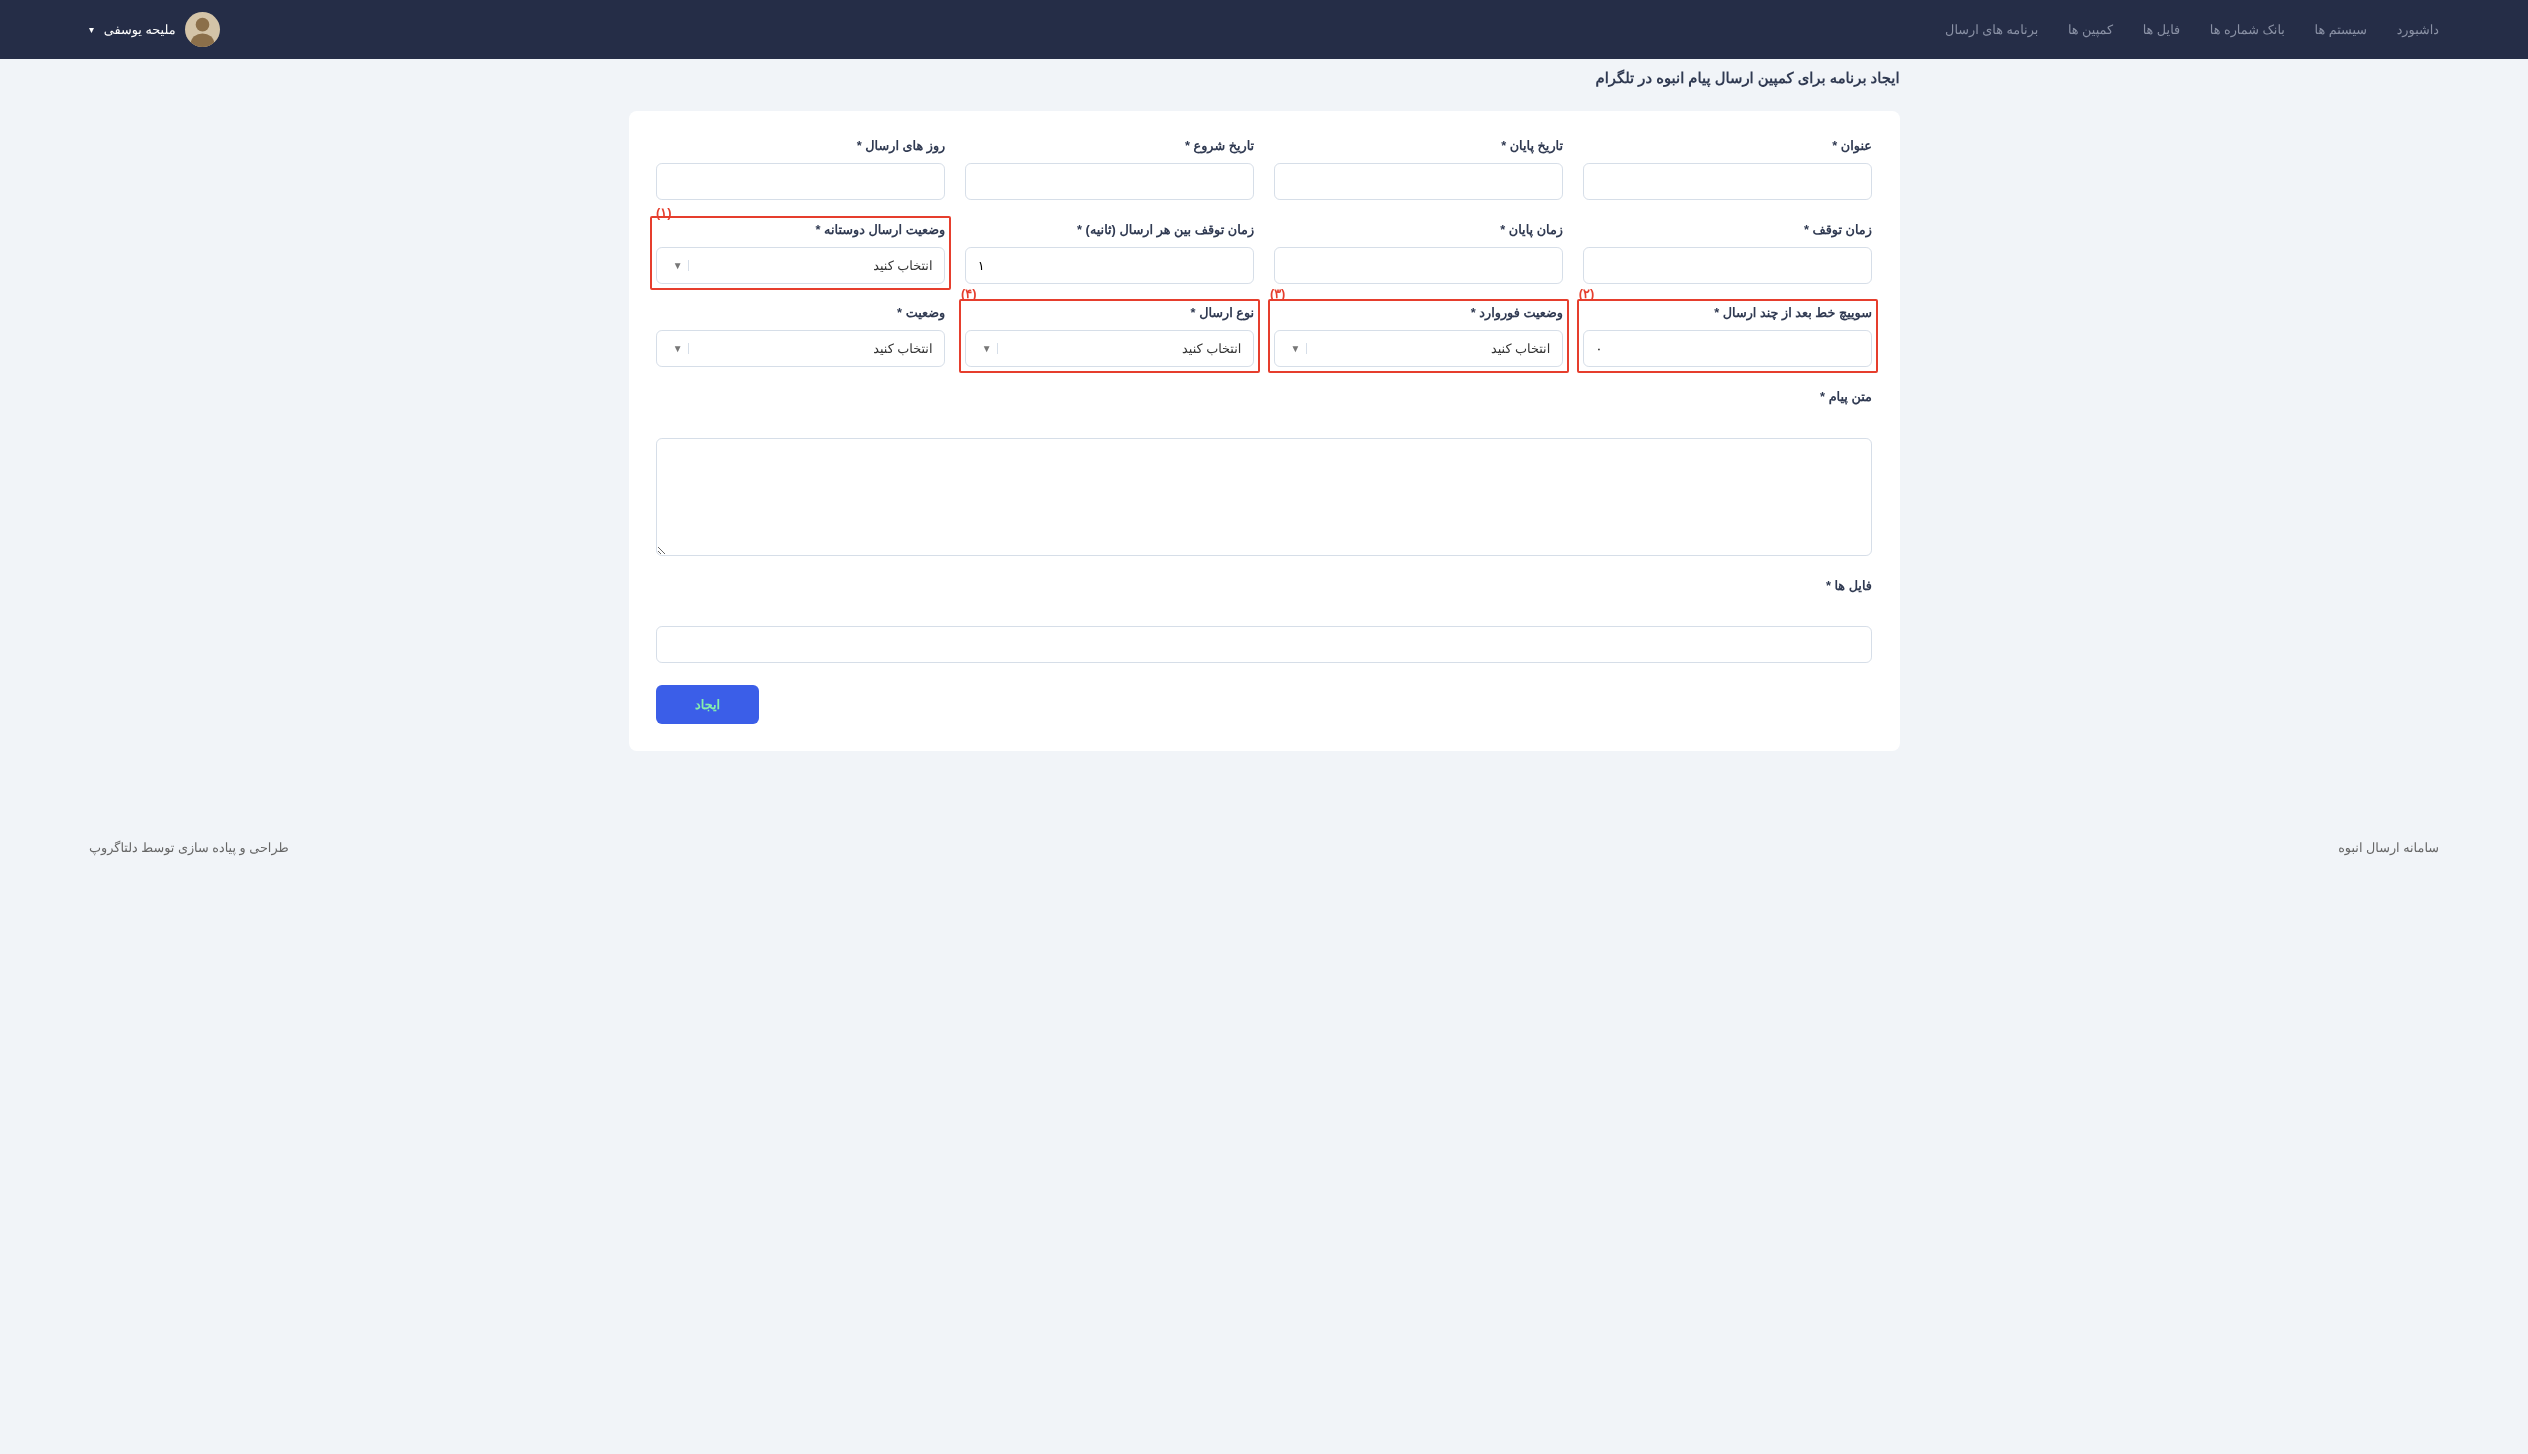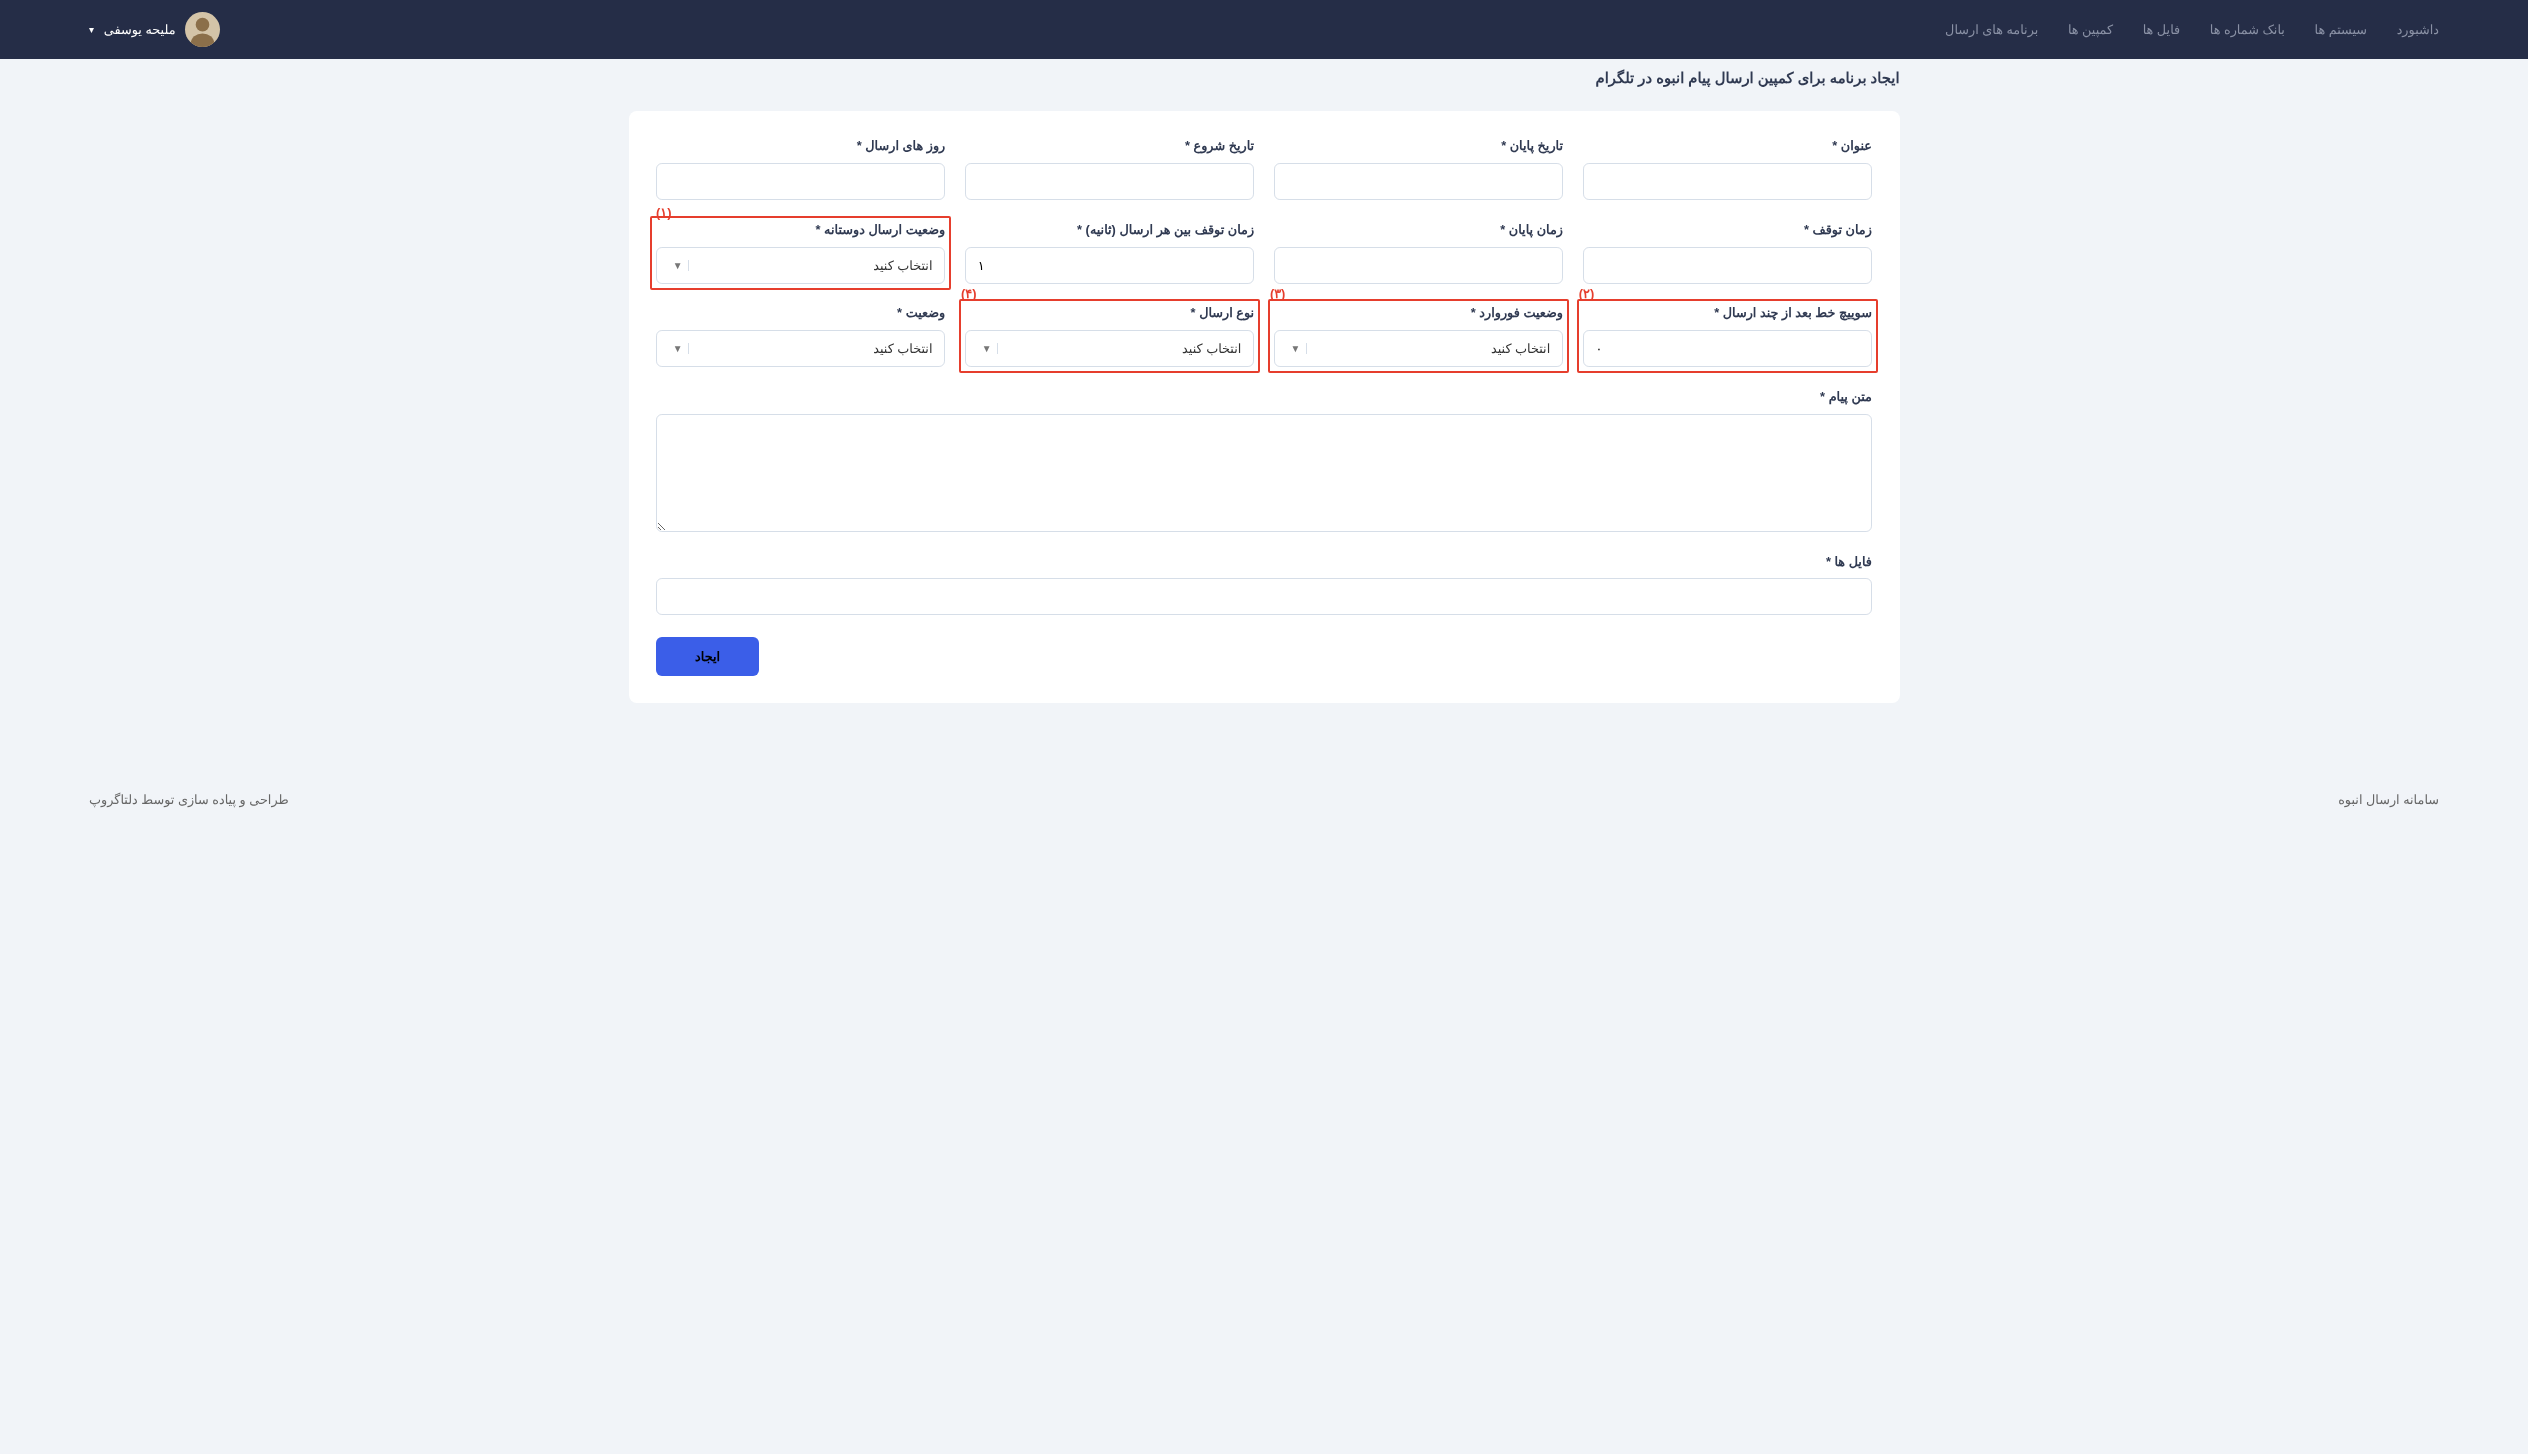--- a/index.html
+++ b/index.html
@@ -119,39 +119,39 @@
   pointer-events: none;
 }
 .highlight-label {
   position: absolute;
   color: #e63e2d;
   font-size: 12.8px;
   font-weight: bold;
 }
 .btn-create {
   background: #3b5ee8;
-  color: #000000;
+  color: #86efac;
   border: none;
   border-radius: 5.9px;
   padding: 11.8px 39px;
   font-size: 12.8px;
   font-weight: 600;
   cursor: pointer;
   font-family: inherit;
 }
 .footer {
   display: flex;
   justify-content: space-between;
   padding: 29.6px 89px 19.7px;
   color: #666;
   font-size: 12.8px;
   margin-top: 49px;
 }
 .full-width { width: 100%; }
-.form-group.full { flex: 1 1 100%; }
+.form-group.full { flex: 1 1 100%; gap: 24px; }
 .text-left-input { text-align: left; direction: ltr; }
 </style>
 </head>
 <body>
 
 <div class="navbar">
   <div class="nav-links">
     <a class="nav-link">داشبورد</a>
     <a class="nav-link">سیستم ها</a>
     <a class="nav-link">بانک شماره ها</a>

